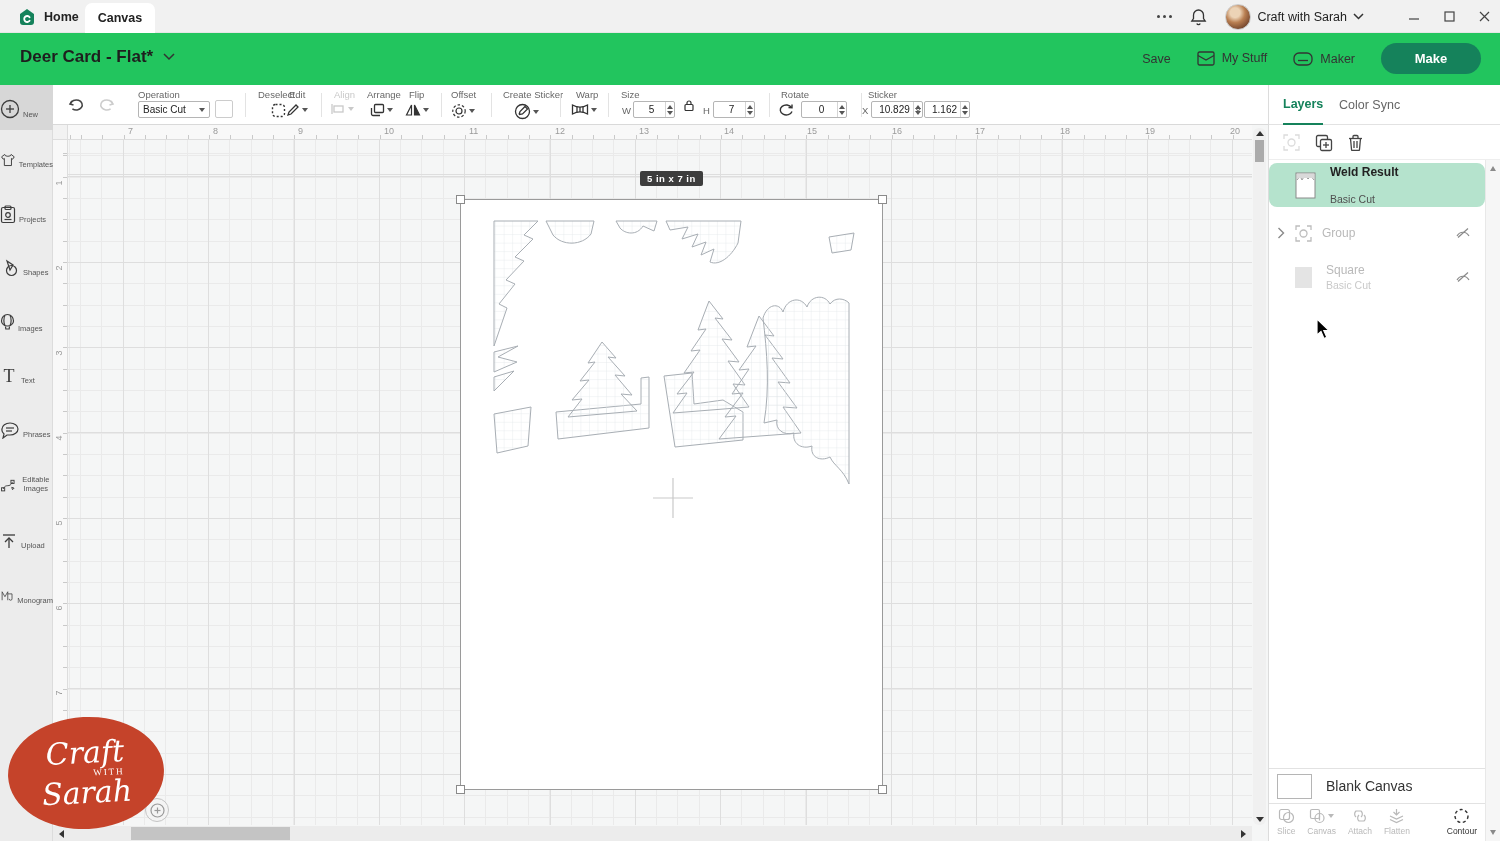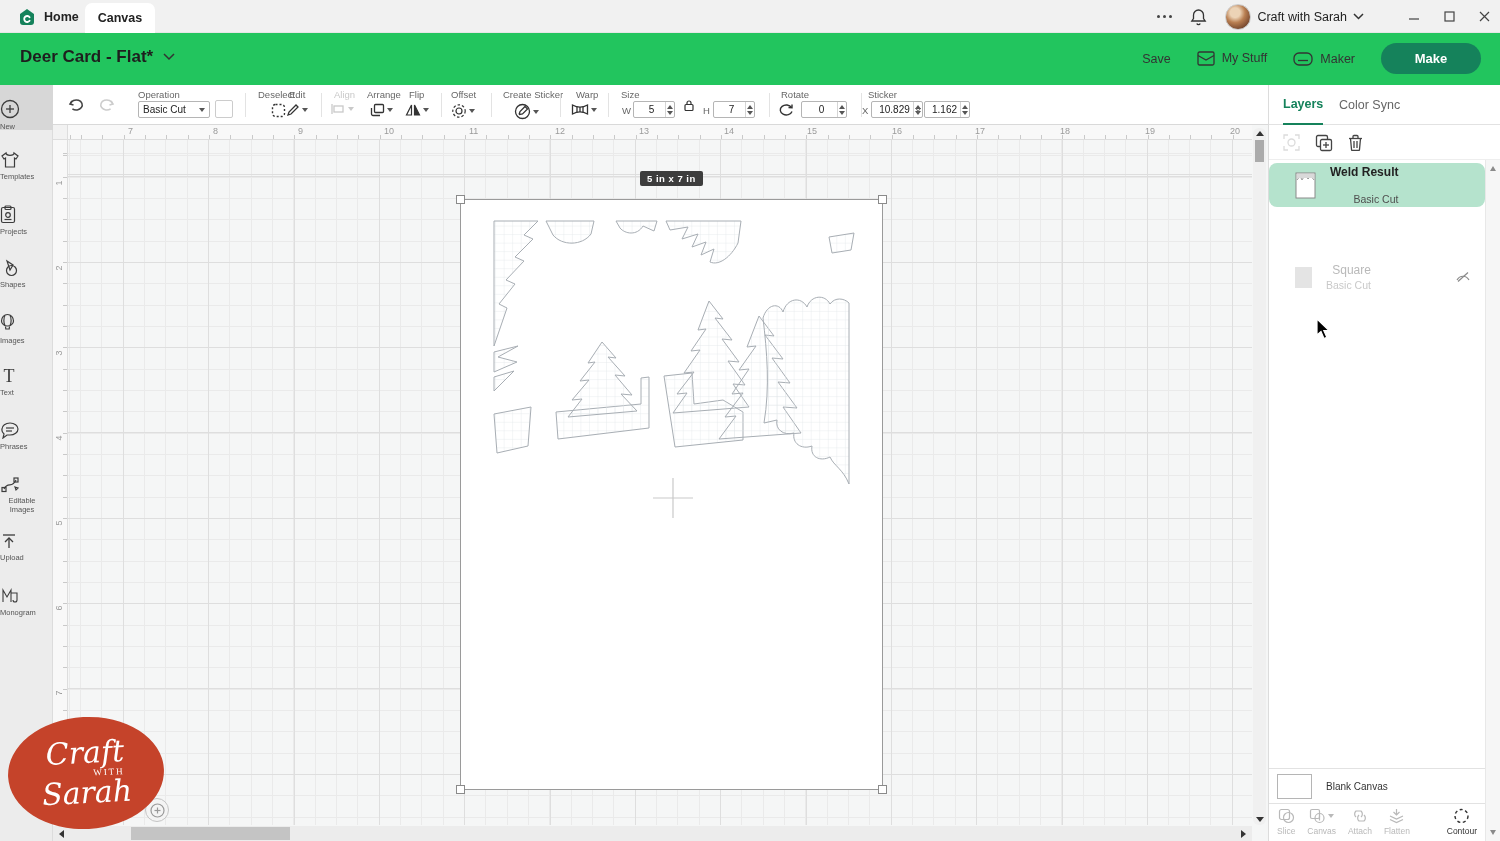--- a/index.html
+++ b/index.html
@@ -36,21 +36,21 @@
   .stepper{width:9px;height:100%;border-left:1px solid #d5d5d5;display:flex;flex-direction:column;align-items:center;justify-content:center;gap:2px;}
   .stepper i{display:block;width:0;height:0;border-left:3px solid transparent;border-right:3px solid transparent;}
   .stepper .up{border-bottom:4px solid #555;}
   .stepper .dn{border-top:4px solid #555;}
   .icbtn{position:absolute;top:18px;color:#333;display:flex;align-items:center;gap:2px;cursor:pointer;}
   .caret{width:0;height:0;border-left:3.5px solid transparent;border-right:3.5px solid transparent;border-top:4.5px solid #555;display:inline-block;}
   .disabled, .disabled *{color:#c9c9c9 !important;border-top-color:#c9c9c9 !important;}
 
   
   .sidebar{position:absolute;left:0;top:85px;width:53px;height:756px;background:#ececec;border-right:1px solid #dcdcdc;}
-  .side-item{width:53px;display:flex;flex-direction:column;align-items:flex-start;gap:3px;color:#3c3c3c;cursor:pointer;padding-top:6px;}
+  .side-item{width:53px;display:flex;flex-direction:row;align-items:flex-end;gap:3px;color:#3c3c3c;cursor:pointer;padding-top:6px;}
   .side-item .lbl{font-size:7.5px;color:#555;text-align:center;line-height:1.25;}
   .side-new{position:absolute;left:0;top:0;width:53px;height:45px;background:#d7d7d7;}
 
   
   .canvas-area{position:absolute;left:53px;top:125px;width:1215px;height:716px;background:#f5f6f6;}
   .ruler-top{position:absolute;left:15px;top:0;width:1184px;height:15px;background:#f8f8f8;border-bottom:1px solid #ddd;}
   .ruler-top .ticks{position:absolute;left:0;bottom:0;width:100%;height:4px;background:repeating-linear-gradient(90deg,#c9c9c9 0 1px,transparent 1px 21.33px);background-position-x:13px;}
   .ruler-left{position:absolute;left:0;top:15px;width:15px;height:685px;background:#f8f8f8;border-right:1px solid #ddd;}
   .ruler-left .ticks{position:absolute;right:0;top:0;height:100%;width:4px;background:repeating-linear-gradient(0deg,#c9c9c9 0 1px,transparent 1px 21.33px);background-position-y:14px;}
   .ruler-corner{position:absolute;left:0;top:0;width:15px;height:15px;background:#f2f2f2;border-right:1px solid #ddd;border-bottom:1px solid #ddd;}
@@ -73,35 +73,35 @@
   .arrow{width:0;height:0;display:block;}
   .zoom-btn{position:absolute;left:92px;top:673px;width:24px;height:24px;border-radius:50%;border:1px solid #c4c4c4;background:#f4f4f4;color:#9a9a9a;font-size:14px;display:flex;align-items:center;justify-content:center;}
 
   
   .logo{position:absolute;left:8px;top:717px;width:156px;height:112px;background:#c5432a;border-radius:50%;transform:rotate(-3deg);display:flex;flex-direction:column;align-items:center;justify-content:center;color:#fff;font-family:"DejaVu Serif",serif;font-style:italic;z-index:30;}
   .logo .l1{font-size:30px;line-height:.9;}
   .logo .lw{font-size:9px;letter-spacing:2px;font-style:normal;font-family:"Liberation Serif",serif;margin:2px 0 0 46px;}
   .logo .l2{font-size:30px;line-height:1;}
 
   
-  .rpanel{position:absolute;left:1268px;top:85px;width:232px;height:756px;background:#fff;border-left:1px solid #dcdcdc;text-align:right;}
+  .rpanel{position:absolute;left:1268px;top:85px;width:232px;height:756px;background:#fff;border-left:1px solid #dcdcdc;}
   .rtabs{position:absolute;left:0;top:0;width:100%;height:40px;border-bottom:1px solid #e2e2e2;}
   .rtab{position:absolute;top:0;height:40px;display:flex;align-items:center;font-size:12.5px;cursor:pointer;}
   .rtab.active{color:#15825b;font-weight:bold;border-bottom:2px solid #15825b;}
   .rtab.idle{color:#666;}
   .layer-tools{position:absolute;left:0;top:41px;width:100%;height:34px;border-bottom:1px solid #eee;display:flex;align-items:center;gap:15px;padding-left:14px;color:#555;}
   .layer-row{position:absolute;left:0;width:216px;display:flex;align-items:center;cursor:pointer;}
   .sel-row{background:#b5e3cd;border-radius:8px;}
   .lname{font-size:12px;font-weight:bold;color:#222;}
   .ltype{font-size:10.5px;color:#4f4f4f;margin-top:2px;}
   .dim .lname{color:#b9b9b9;font-weight:normal;}
   .dim .ltype{color:#c9c9c9;}
   .blank-row{position:absolute;left:0;top:683px;width:216px;height:35px;border-top:1px solid #e2e2e2;display:flex;align-items:center;gap:14px;padding-left:8px;}
   .blank-sw{width:35px;height:25px;background:#fff;border:1px solid #b5b5b5;}
-  .blank-lbl{font-size:10px;color:#333;}
+  .blank-lbl{font-size:14px;color:#333;}
   .actions{position:absolute;left:0;top:718px;width:216px;height:38px;border-top:1px solid #e2e2e2;display:flex;justify-content:space-between;padding:4px 8px 0 8px;}
   .action{display:flex;flex-direction:column;align-items:center;gap:2px;font-size:8.5px;color:#b9b9b9;cursor:default;}
   .action.on{color:#333;cursor:pointer;margin-left:25px;}
   .rscroll{position:absolute;right:0;top:75px;width:15px;height:681px;background:#f6f6f6;border-left:1px solid #e8e8e8;}
 
   .cursor{position:absolute;left:1316px;top:318px;z-index:40;}
 </style>
 </head>
 <body>
 
@@ -572,20 +572,38 @@
           <path d="M2,8 L5,4 L7,8 L10,3 L13,7 L16,4 L19,8" fill="none" stroke="#9a9a9a" stroke-width="1"></path>
           <rect x="2" y="2" width="17" height="4" fill="#d9d9d9"></rect>
         </svg>
     </span>
     <span style="display:flex;flex-direction:column;gap:12px;">
       <span class="lname">Weld Result</span>
       <span class="ltype">Basic Cut</span>
     </span>
   </div>
 
+  <div class="layer-row dim" style="top:130px;height:36px;padding-left:8px;gap:10px">
+    <svg width="8" height="12" viewBox="0 0 8 12">
+        <polyline points="1.5,1 6.5,6 1.5,11" fill="none" stroke="#8a8a8a" stroke-width="1.4"></polyline>
+      </svg>
+    <span>
+      <svg width="17" height="17" viewBox="0 0 17 17" fill="none" stroke="#bdbdbd" stroke-width="1.3">
+          <path d="M1 5 V1 H5 M12 1 H16 V5 M16 12 V16 H12 M5 16 H1 V12"></path>
+          <circle cx="8.5" cy="8.5" r="3.5"></circle>
+        </svg>
+    </span>
+    <span class="lname">Group</span>
+    <span style="margin-left:auto;margin-right:14px">
+      <svg width="16" height="14" viewBox="0 0 16 14" fill="none" stroke="#8a8a8a" stroke-width="1.2">
+          <path d="M2 10 C5 5 11 5 14 10"></path>
+          <line x1="3" y1="11.5" x2="13" y2="2.5"></line>
+        </svg>
+    </span>
+  </div>
 
   <div class="layer-row dim" style="top:172px;height:40px;padding-left:26px;gap:14px">
     <span style="width:17px;height:21px;background:#e4e4e4;display:block"></span>
     <span style="display:flex;flex-direction:column;">
       <span class="lname">Square</span>
       <span class="ltype">Basic Cut</span>
     </span>
     <span style="margin-left:auto;margin-right:14px">
       <svg width="16" height="14" viewBox="0 0 16 14" fill="none" stroke="#8a8a8a" stroke-width="1.2">
           <path d="M2 10 C5 5 11 5 14 10"></path>

